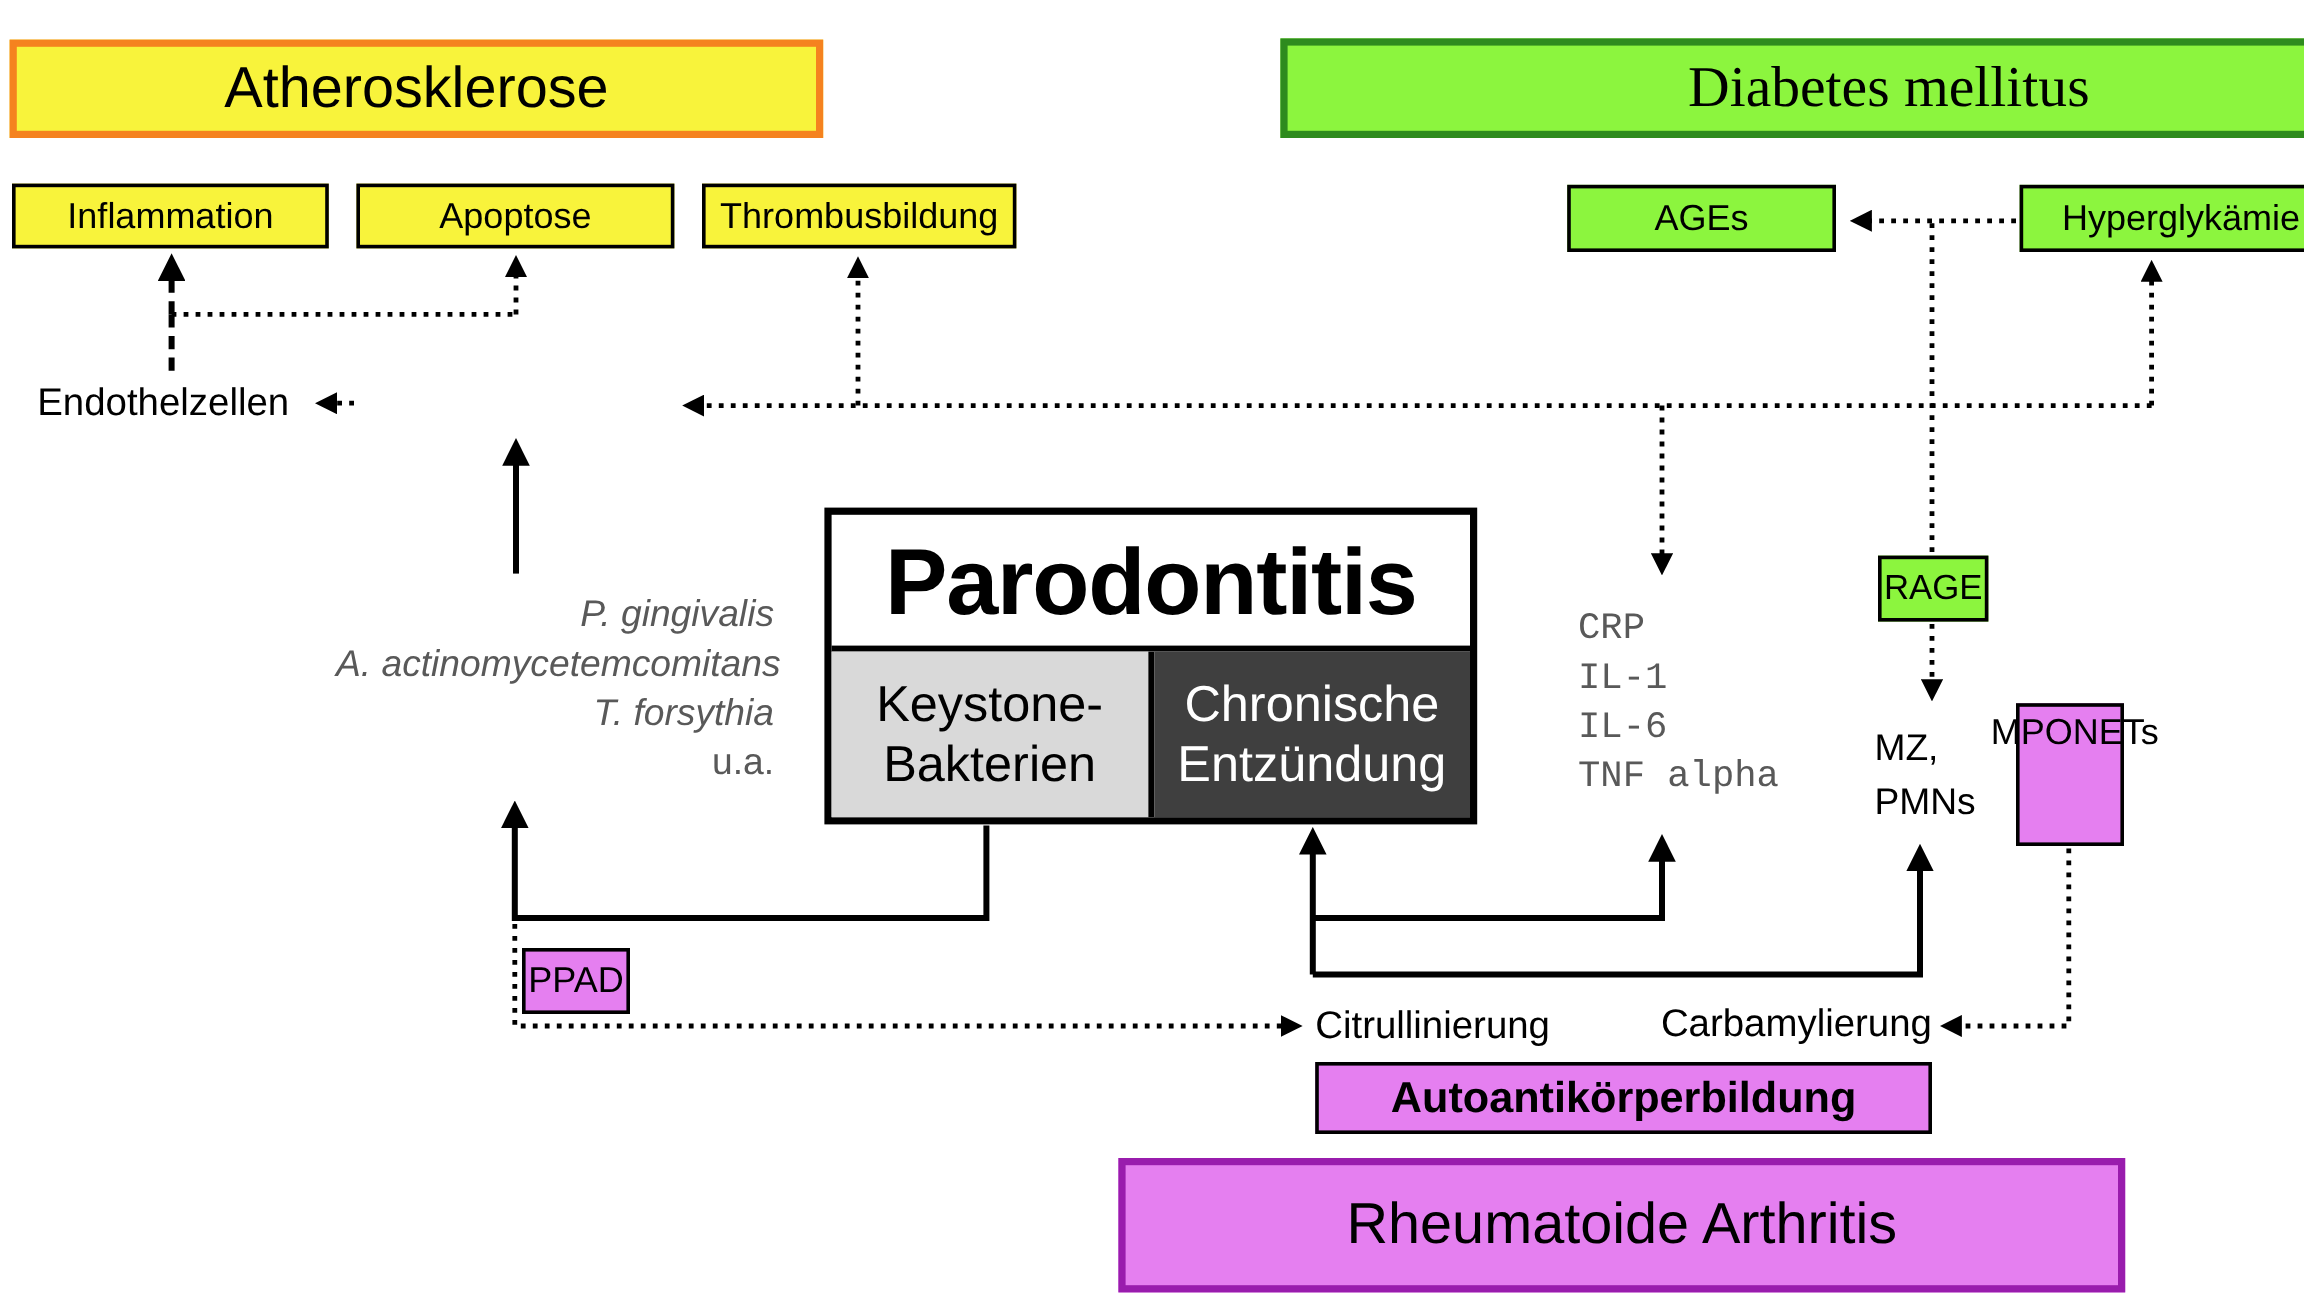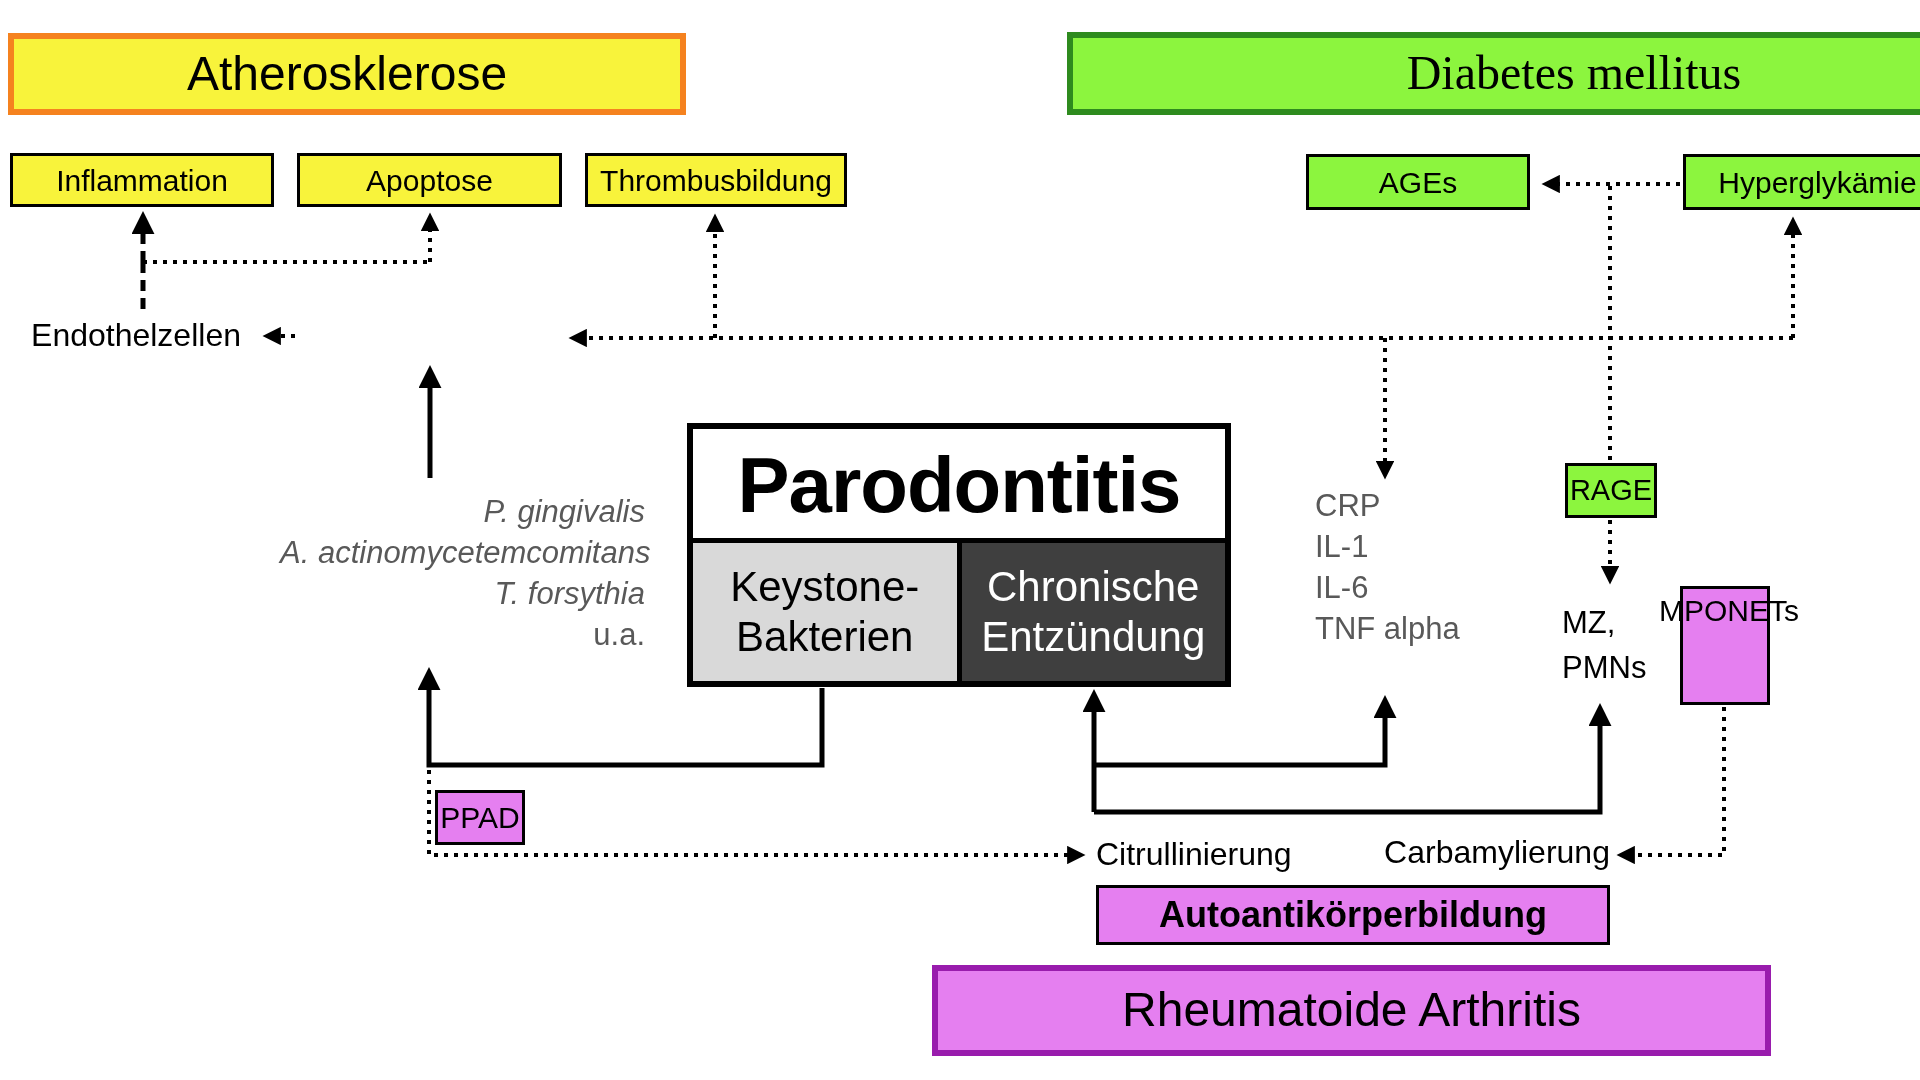--- a/index.html
+++ b/index.html
@@ -103,21 +103,21 @@
     </div>
   </div>
 
   <div class="glist right" style="left:260px;top:491px;width:365px;">
     <div class="italic">P. gingivalis</div>
     <div class="italic">A. actinomycetemcomitans</div>
     <div class="italic">T. forsythia</div>
     <div>u.a.</div>
   </div>
 
-  <div class="glist" style="left:1315px;top:485px;width:200px;">
+  <div class="glist" style="left:1315px;top:504px;width:200px;font-family:Liberation Mono, monospace;">
     <div>CRP</div>
     <div>IL-1</div>
     <div>IL-6</div>
     <div>TNF alpha</div>
   </div>
 
   <div class="node box-green" style="left:1565px;top:463px;width:92px;height:55px;font-size:29px;">RAGE</div>
 
   <div class="tblock" style="left:1562px;top:600px;width:110px;">
     <div>MZ,</div>
@@ -129,15 +129,15 @@
     <div>NETs</div>
   </div>
 
   <div class="node box-magenta" style="left:435px;top:790px;width:90px;height:55px;">PPAD</div>
 
   <div class="node plain label32" style="left:1096px;top:837px;width:210px;height:36px;justify-content:flex-start;">Citrullinierung</div>
   <div class="node plain label32" style="left:1387px;top:835px;width:220px;height:36px;">Carbamylierung</div>
 
   <div class="node box-magenta bold" style="left:1096px;top:885px;width:514px;height:60px;font-size:36px;">Autoantikörperbildung</div>
 
-  <div class="node hdr hdr-magenta" style="left:932px;top:965px;width:839px;height:91px;">Rheumatoide Arthritis</div>
+  <div class="node hdr hdr-magenta" style="left:932px;top:965px;width:839px;height:112px;">Rheumatoide Arthritis</div>
 
 </div>
 
 </body></html>

